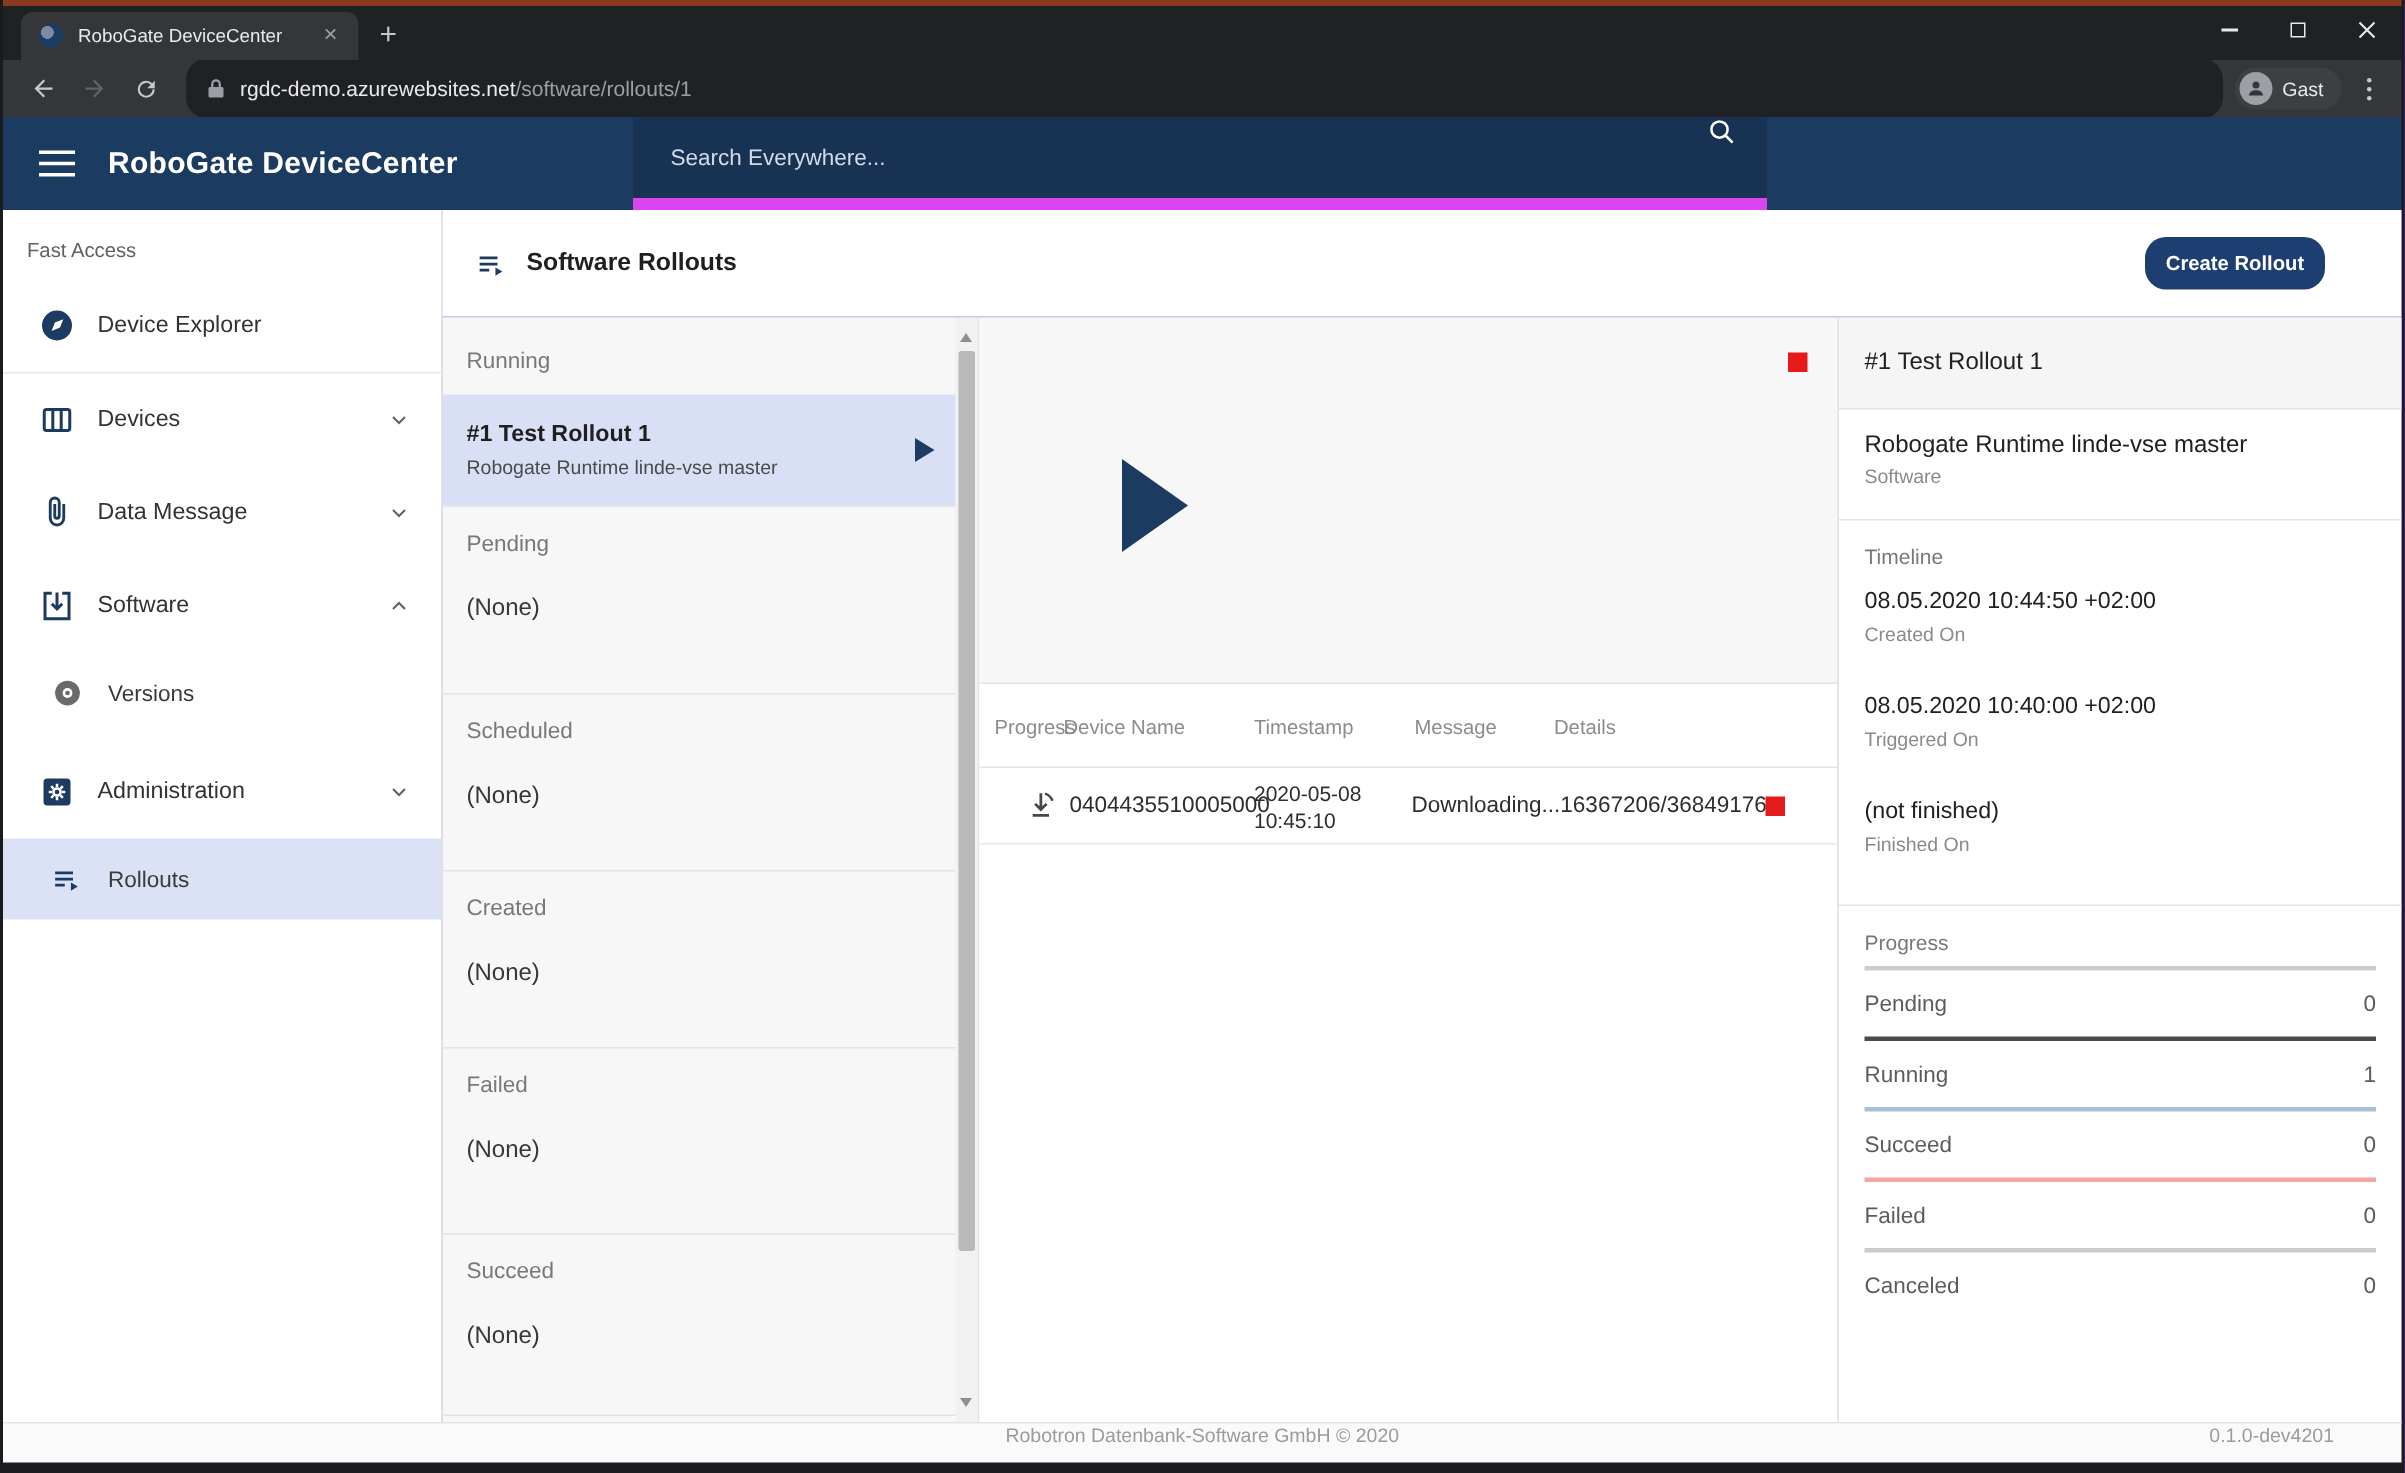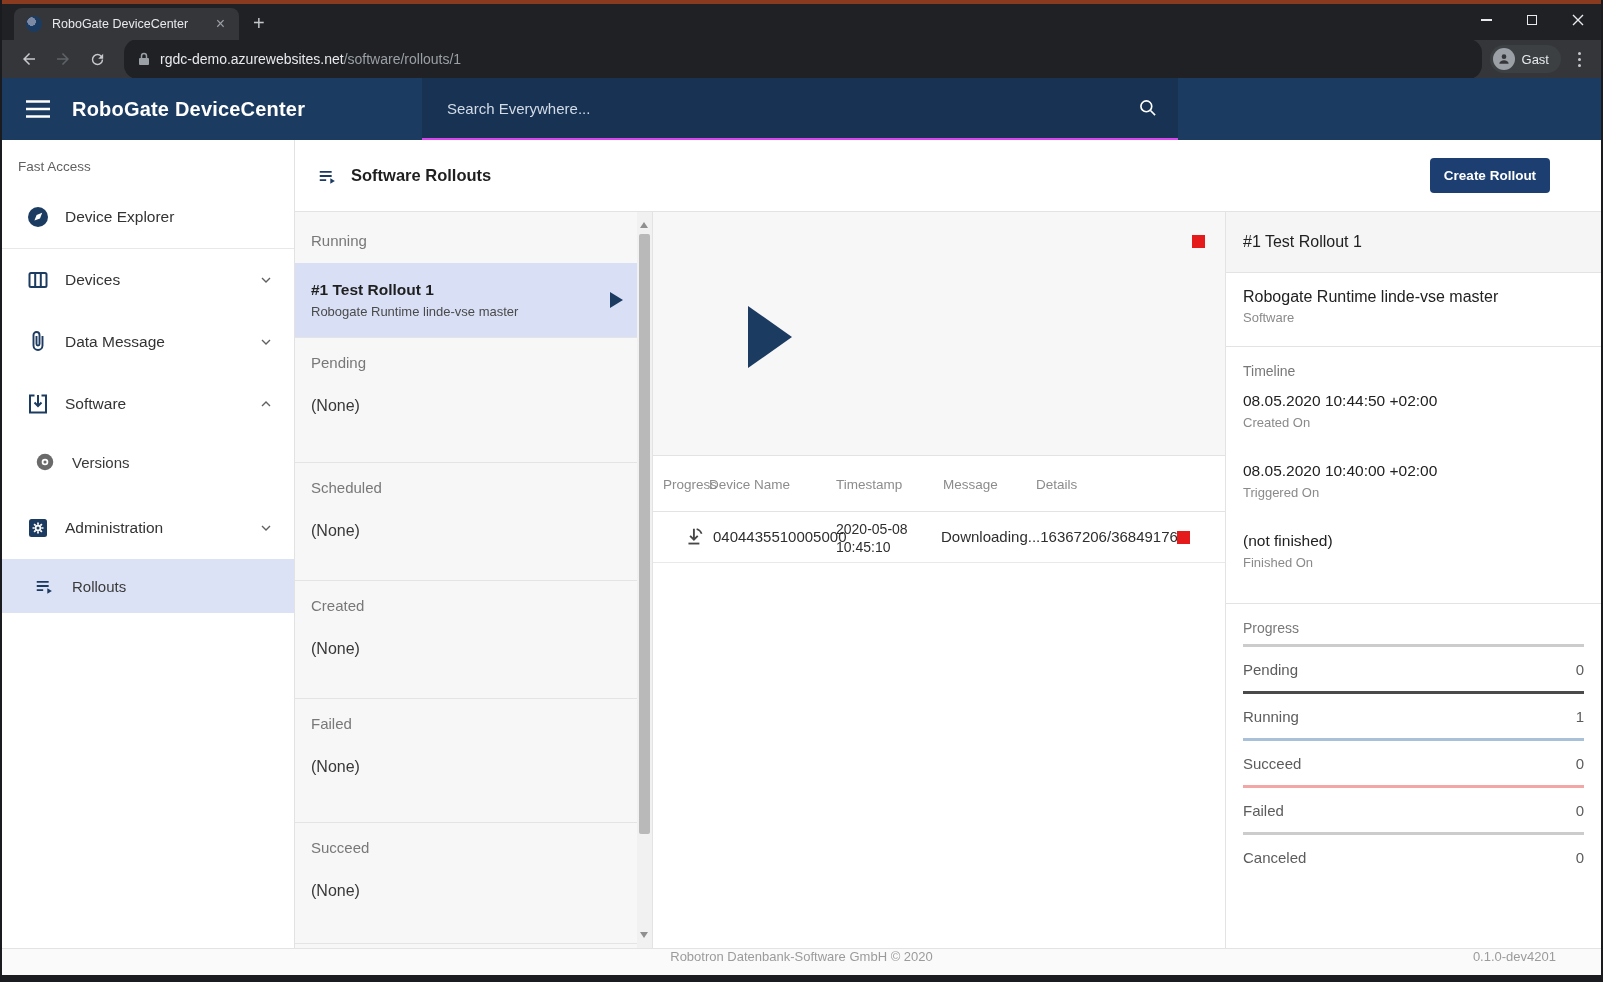--- a/index.html
+++ b/index.html
@@ -27,21 +27,21 @@
   .profile { height:28px; background:#3c4043; border-radius:14px; display:flex; align-items:center; padding:0 12px 0 3px; margin-right:6px; }
   .avatar { width:22px; height:22px; border-radius:50%; background:#9aa0a6; display:flex; align-items:center; justify-content:center; margin-right:7px; }
   .profile-label { color:#e8eaed; font-size:13px; }
   .dots { width:24px; height:28px; display:flex; flex-direction:column; align-items:center; justify-content:center; gap:3px; }
   .dots i { width:3px; height:3px; border-radius:50%; background:#c7c9cc; }
 
   
   .appheader { height:62px; background:#1c3b61; position:relative; display:flex; align-items:center; }
   .hamburger { margin-left:24px; }
   .brand { color:#ffffff; font-size:20px; font-weight:bold; margin-left:22px; letter-spacing:.2px; }
-  .searchbox { position:absolute; left:420px; width:756px; top:0; bottom:0; background:#173253; border-bottom:2px solid #d946ef; display:flex; align-items:center; }
+  .searchbox { position:absolute; left:420px; width:756px; top:0; bottom:0; background:#173253; border-bottom:8px solid #d946ef; display:flex; }
   .searchbox input { flex:1; background:transparent; border:none; outline:none; color:#fff; font-size:15px; padding-left:25px; font-family:inherit; }
   .searchbox input::placeholder { color:#d3dbe7; opacity:1; }
   .search-ic { margin-right:20px; }
 
   
   .content { flex:1; display:flex; background:#6d28d9; min-height:0; }
   .sidebar { width:293px; background:#fff; border-right:1px solid #e2e2e2; }
   .fast-access { color:#616161; font-size:13.5px; padding:19px 16px 0 16px; }
   .side-item { height:62px; display:flex; align-items:center; padding:0 20px 0 24px; color:#333; font-size:15.5px; }
   .side-item .lbl { margin-left:15px; flex:1; }
@@ -49,21 +49,21 @@
   .side-divider { border-top:1px solid #e8e8e8; }
   .side-item.child { height:54px; padding-left:32px; font-size:15px; color:#3a3a3a; }
   .side-item.child .lbl { margin-left:16px; }
   .side-item.selected { background:#dbe2f6; }
   .side-item.admin { margin-top:8px; }
 
   .main { flex:1; display:flex; flex-direction:column; min-width:0; }
   .pagebar { height:71px; display:flex; align-items:center; position:relative; background:#fff; }
   .pagebar .pticon { margin-left:22px; }
   .page-title { font-size:16.5px; font-weight:bold; color:#1f1f1f; margin-left:12px; }
-  .create-btn { position:absolute; right:51px; top:18px; width:120px; height:35px; background:#1d3e70; color:#fff; border:none; border-radius:4px; font-size:13.5px; font-weight:bold; font-family:inherit; }
+  .create-btn { position:absolute; right:51px; top:18px; width:120px; height:35px; background:#1d3e70; color:#fff; border:none; border-radius:14px; font-size:13.5px; font-weight:bold; font-family:inherit; }
 
   .panes { flex:1; display:flex; border-top:1px solid #e3e3e3; min-height:0; }
 
   
   .listpane { width:357px; background:#f7f7f7; position:relative; }
   .list-inner { position:absolute; left:0; right:15px; top:0; bottom:0; }
   .sec-header { color:#787878; font-size:15px; padding:20px 16px 14px 16px; }
   .rollout-item { height:74px; background:#d9e0f6; display:flex; align-items:center; padding:0 14px 0 16px; }
   .ri-text { flex:1; min-width:0; }
   .ri-title { font-size:15.5px; font-weight:bold; color:#1f1f1f; }

